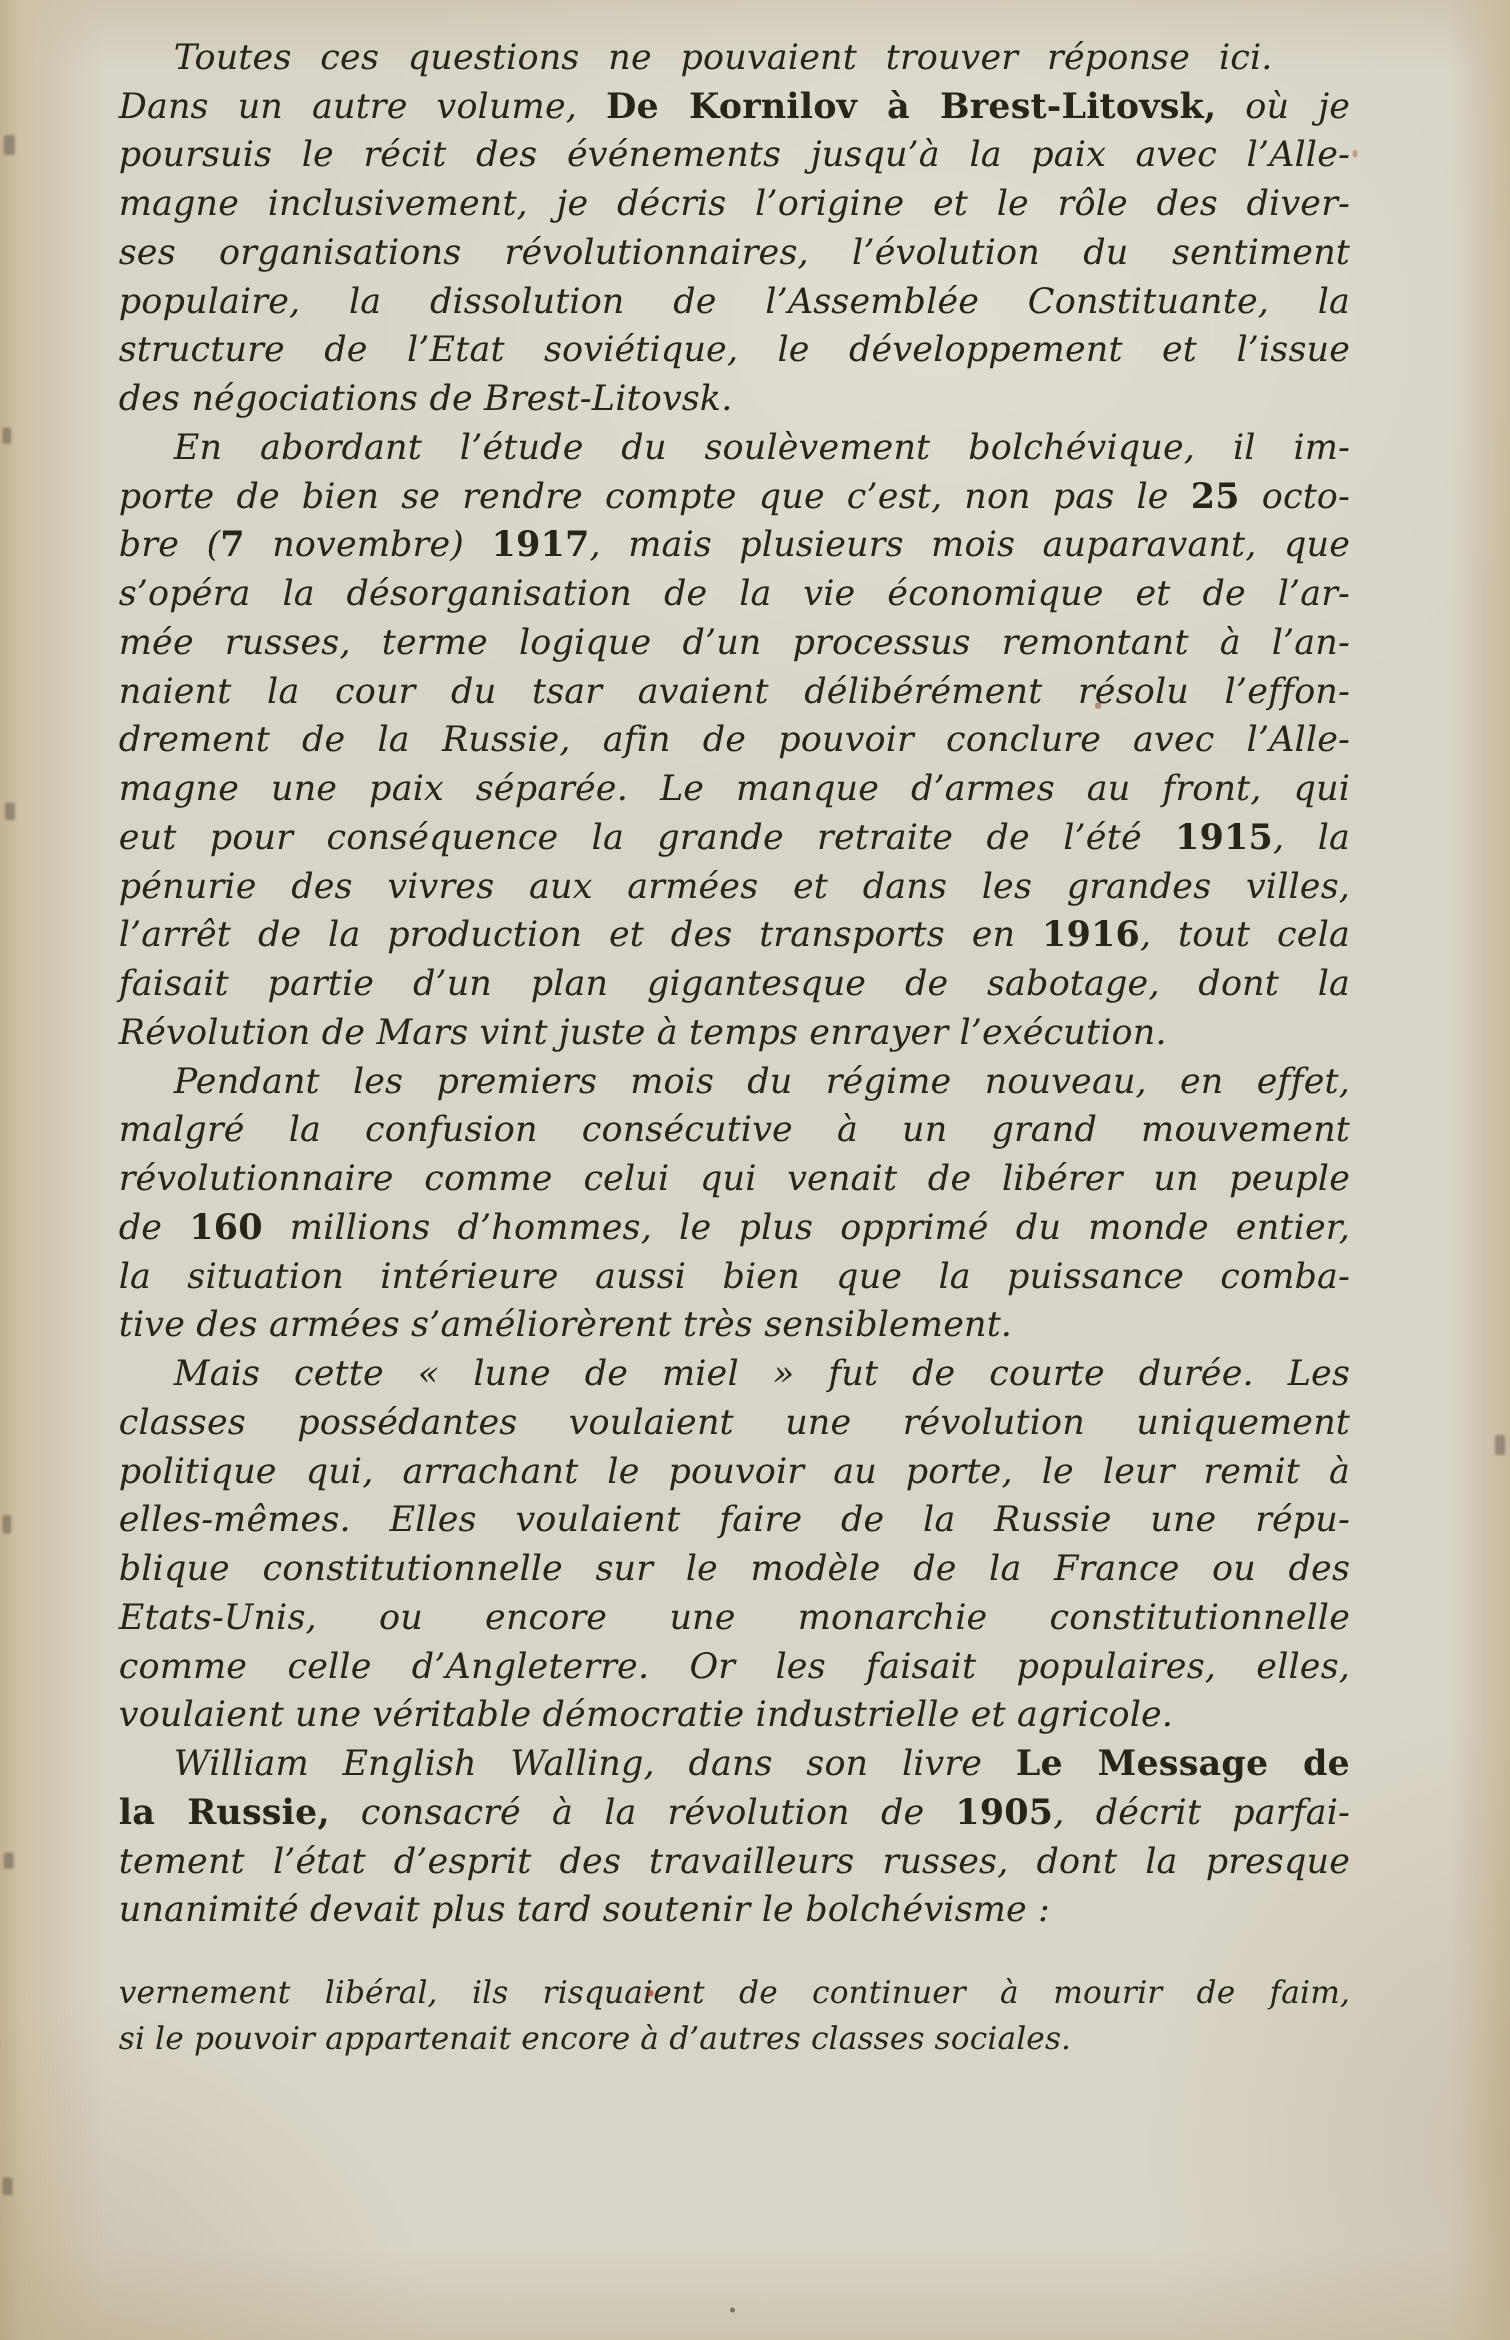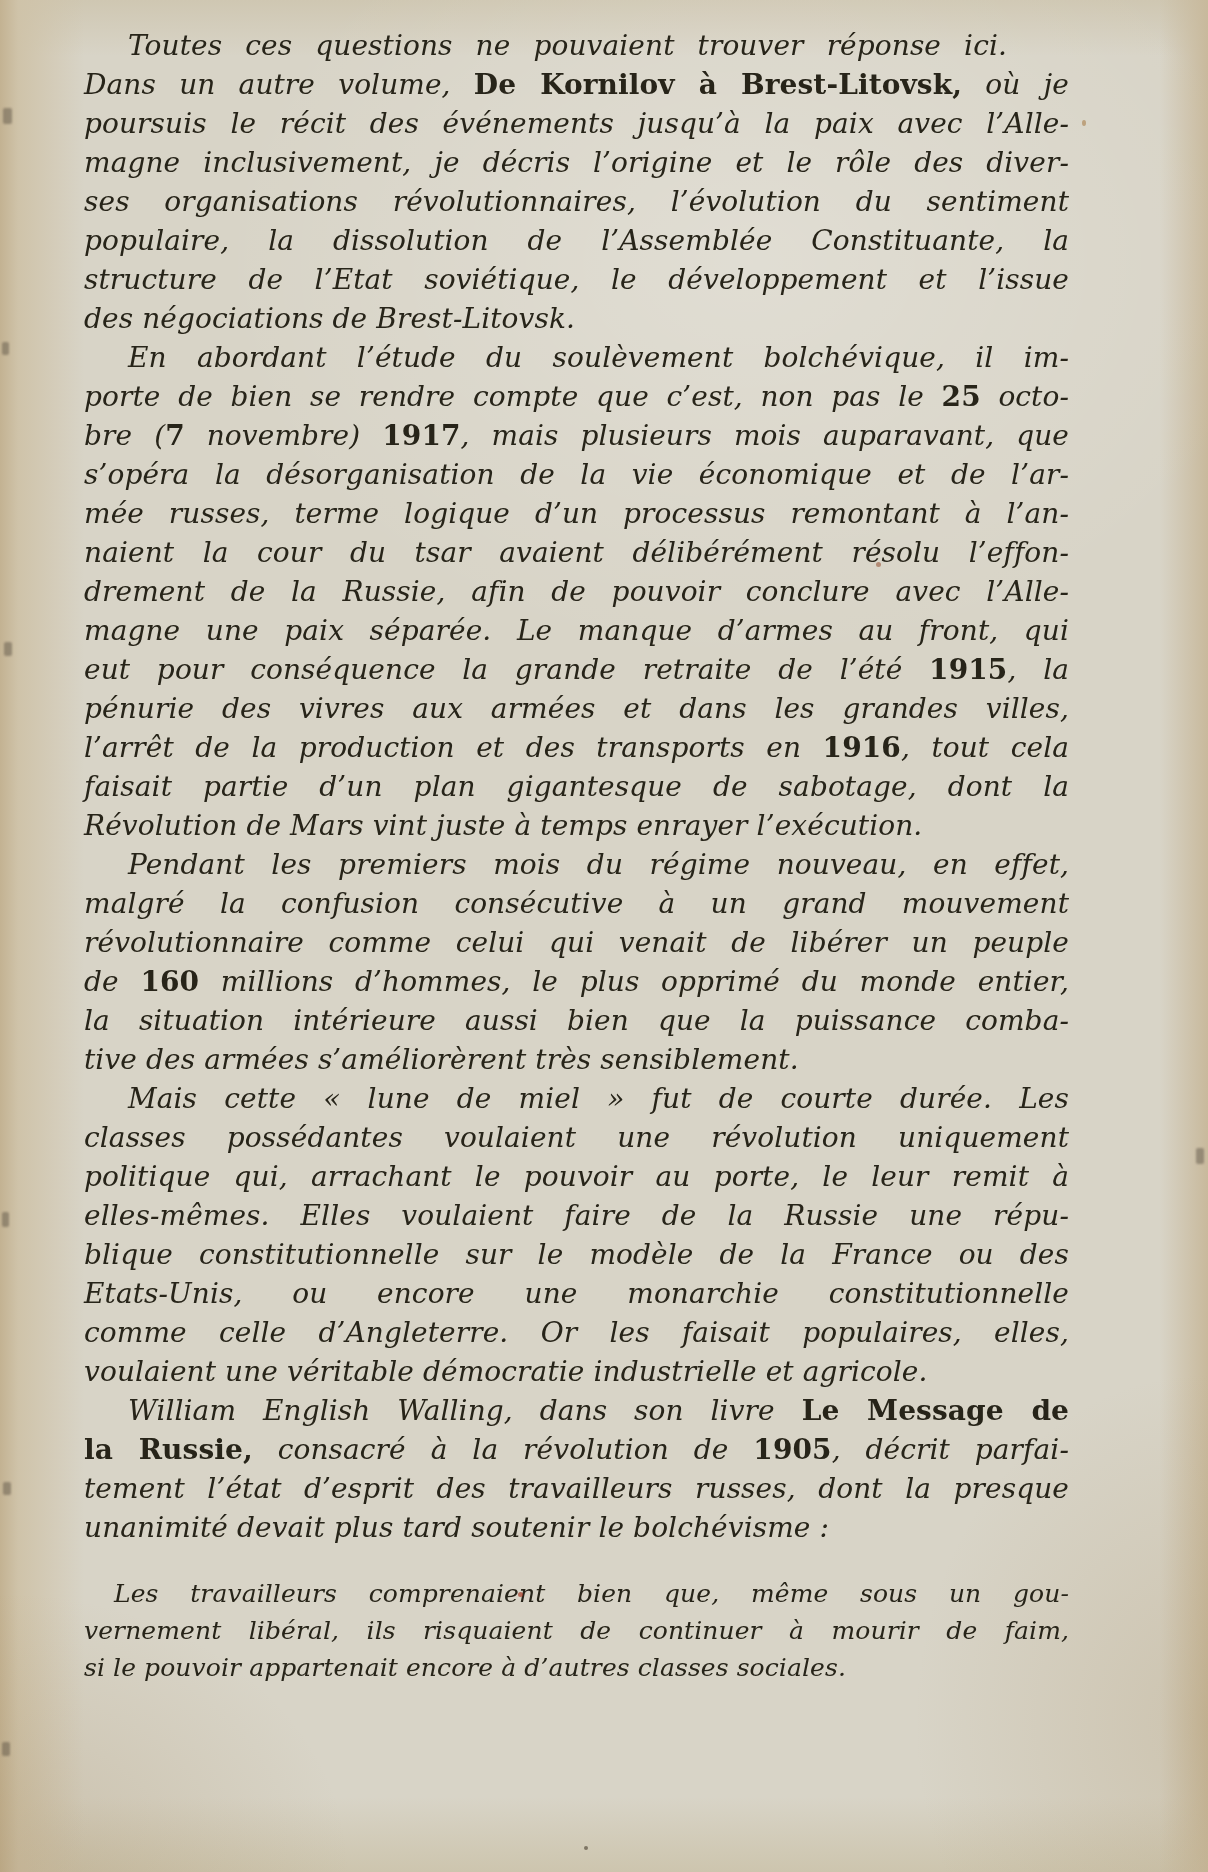--- a/index.html
+++ b/index.html
@@ -16,21 +16,21 @@
       radial-gradient(ellipse 500px 400px at 0% 100%, rgba(164,138,96,0.28), rgba(164,138,96,0) 70%),
       radial-gradient(ellipse 420px 500px at 100% 92%, rgba(170,146,104,0.25), rgba(170,146,104,0) 70%),
       linear-gradient(90deg, #c3b292 0%, #cfc3a9 1.5%, rgba(217,213,200,0) 7%),
       linear-gradient(270deg, #c8b99c 0%, rgba(217,213,200,0) 4%),
       linear-gradient(180deg, #cfc7b2 0%, rgba(217,213,200,0) 3%),
       linear-gradient(0deg, #cdc5ae 0%, rgba(217,213,200,0) 4%),
       #d8d4c7;
   }
   .text-col {
     position: absolute;
-    left: 84px; top: 26px;
+    left: 95px; top: 26px;
     width: 985px;
     color: #272419;
   }
   .para {
     font-style: italic;
     font-size: 28px;
     line-height: 39px;
     letter-spacing: 0.1px;
   }
   .para + .para { }
@@ -111,21 +111,20 @@
         <div class="line"><span class="seg">comme celle d’Angleterre. Or les faisait populaires, elles,</span></div>
         <div class="line last"><span class="seg">voulaient une véritable démocratie industrielle et agricole.</span></div>
       </div>
       <div class="para body">
         <div class="line indent"><span class="seg">William English Walling, dans son livre </span><span class="seg roman">Le Message de</span></div>
         <div class="line"><span class="seg roman">la Russie,</span><span class="seg"> consacré à la révolution de </span><span class="seg roman">1905</span><span class="seg">, décrit parfai-</span></div>
         <div class="line"><span class="seg">tement l’état d’esprit des travailleurs russes, dont la presque</span></div>
         <div class="line last"><span class="seg">unanimité devait plus tard soutenir le bolchévisme :</span></div>
       </div>
       <div class="para quote">
-        <div class="line indent"><span class="seg">Les travailleurs comprenaient bien que, même sous un gou-</span></div>
         <div class="line"><span class="seg">vernement libéral, ils risquaient de continuer à mourir de faim,</span></div>
         <div class="line last"><span class="seg">si le pouvoir appartenait encore à d’autres classes sociales.</span></div>
       </div>
     </div>
 
   <div class="mark" style="left:3px; top:108px; width:9px; height:16px;"></div>
   <div class="mark" style="left:2px; top:342px; width:7px; height:13px;"></div>
   <div class="mark" style="left:4px; top:642px; width:8px; height:14px;"></div>
   <div class="mark" style="left:2px; top:1212px; width:7px; height:15px;"></div>
   <div class="mark" style="left:3px; top:1482px; width:8px; height:13px;"></div>

